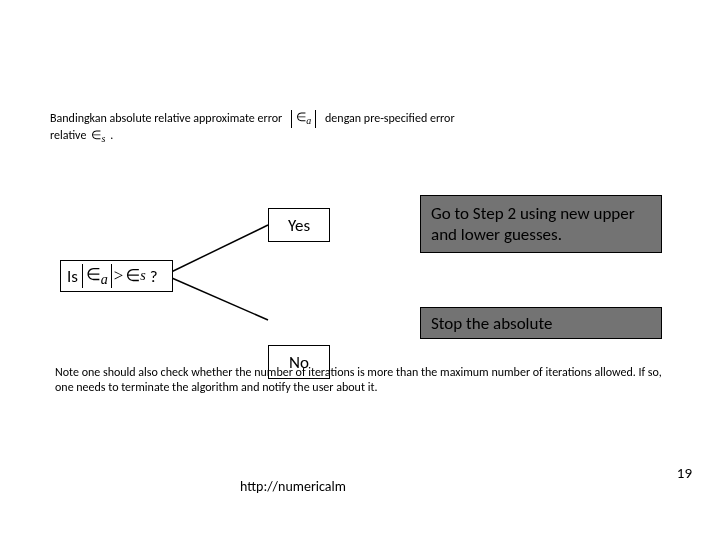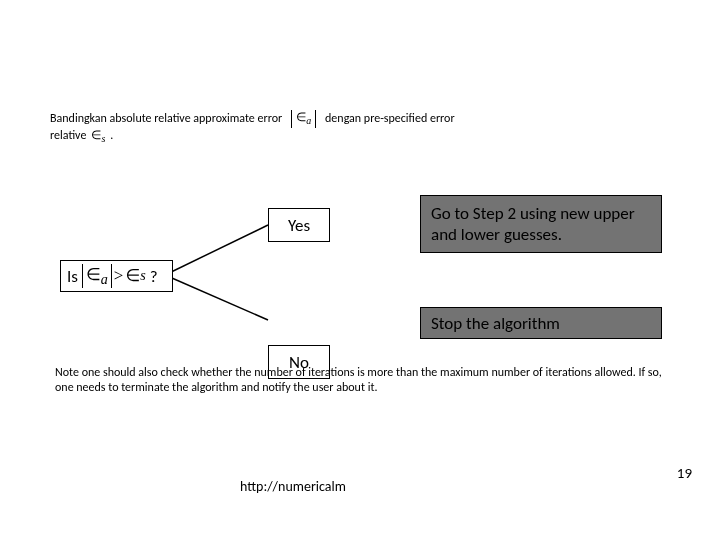--- a/index.html
+++ b/index.html
@@ -100,21 +100,21 @@
 
   <div class="box" style="left:268px; top:305px; width:60px; height:32px;margin-top:40px;">
     <span>No</span>
   </div>
 
   <div class="outcome" style="left:420px; top:195px; width:220px; height:48px;">
     <span>Go to Step 2 using new upper and lower guesses.</span>
   </div>
 
   <div class="outcome" style="left:420px; top:307px; width:220px; height:22px;">
-    <span>Stop the algorithm</span>
+    <span>Stop the absolute</span>
   </div>
 
   <div class="para" style="left:55px; top:365px; width:610px;">
     <span>Note one should also check whether the number of iterations is more than the maximum number of iterations allowed. If so, one needs to terminate the algorithm and notify the user about it.</span>
   </div>
 
   <div class="footer-link" style="left:240px; bottom:45px; width:280px; text-align:left; line-height:1.15;">
     <div style="width:220px;"><span>http://numericalm</span></div>
   </div>
 

